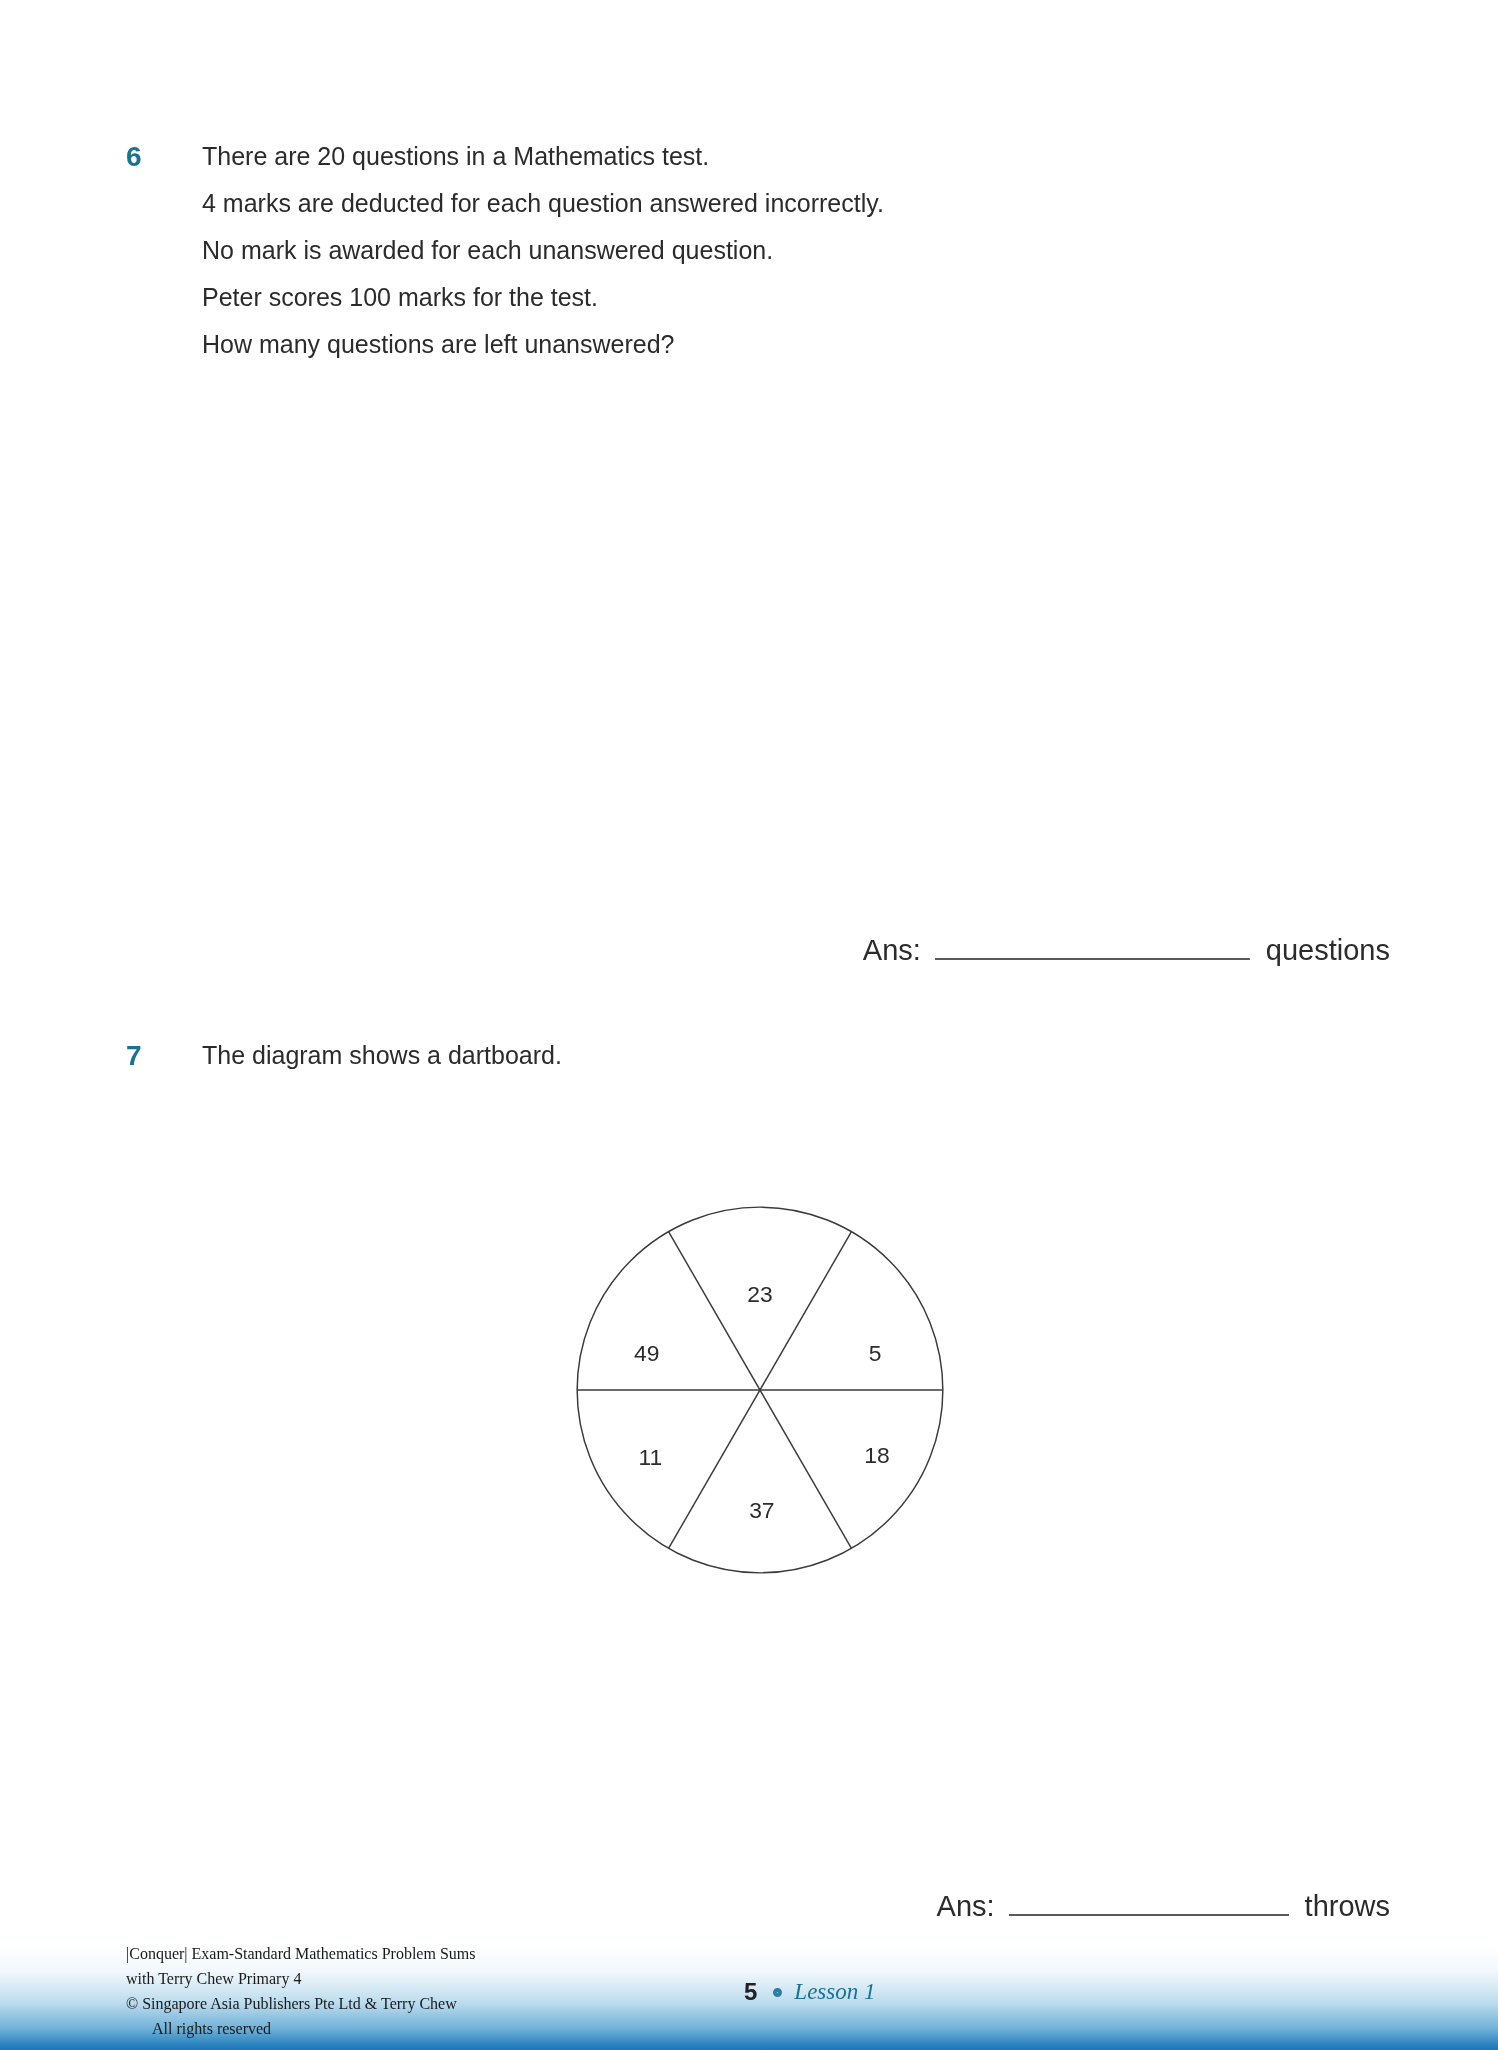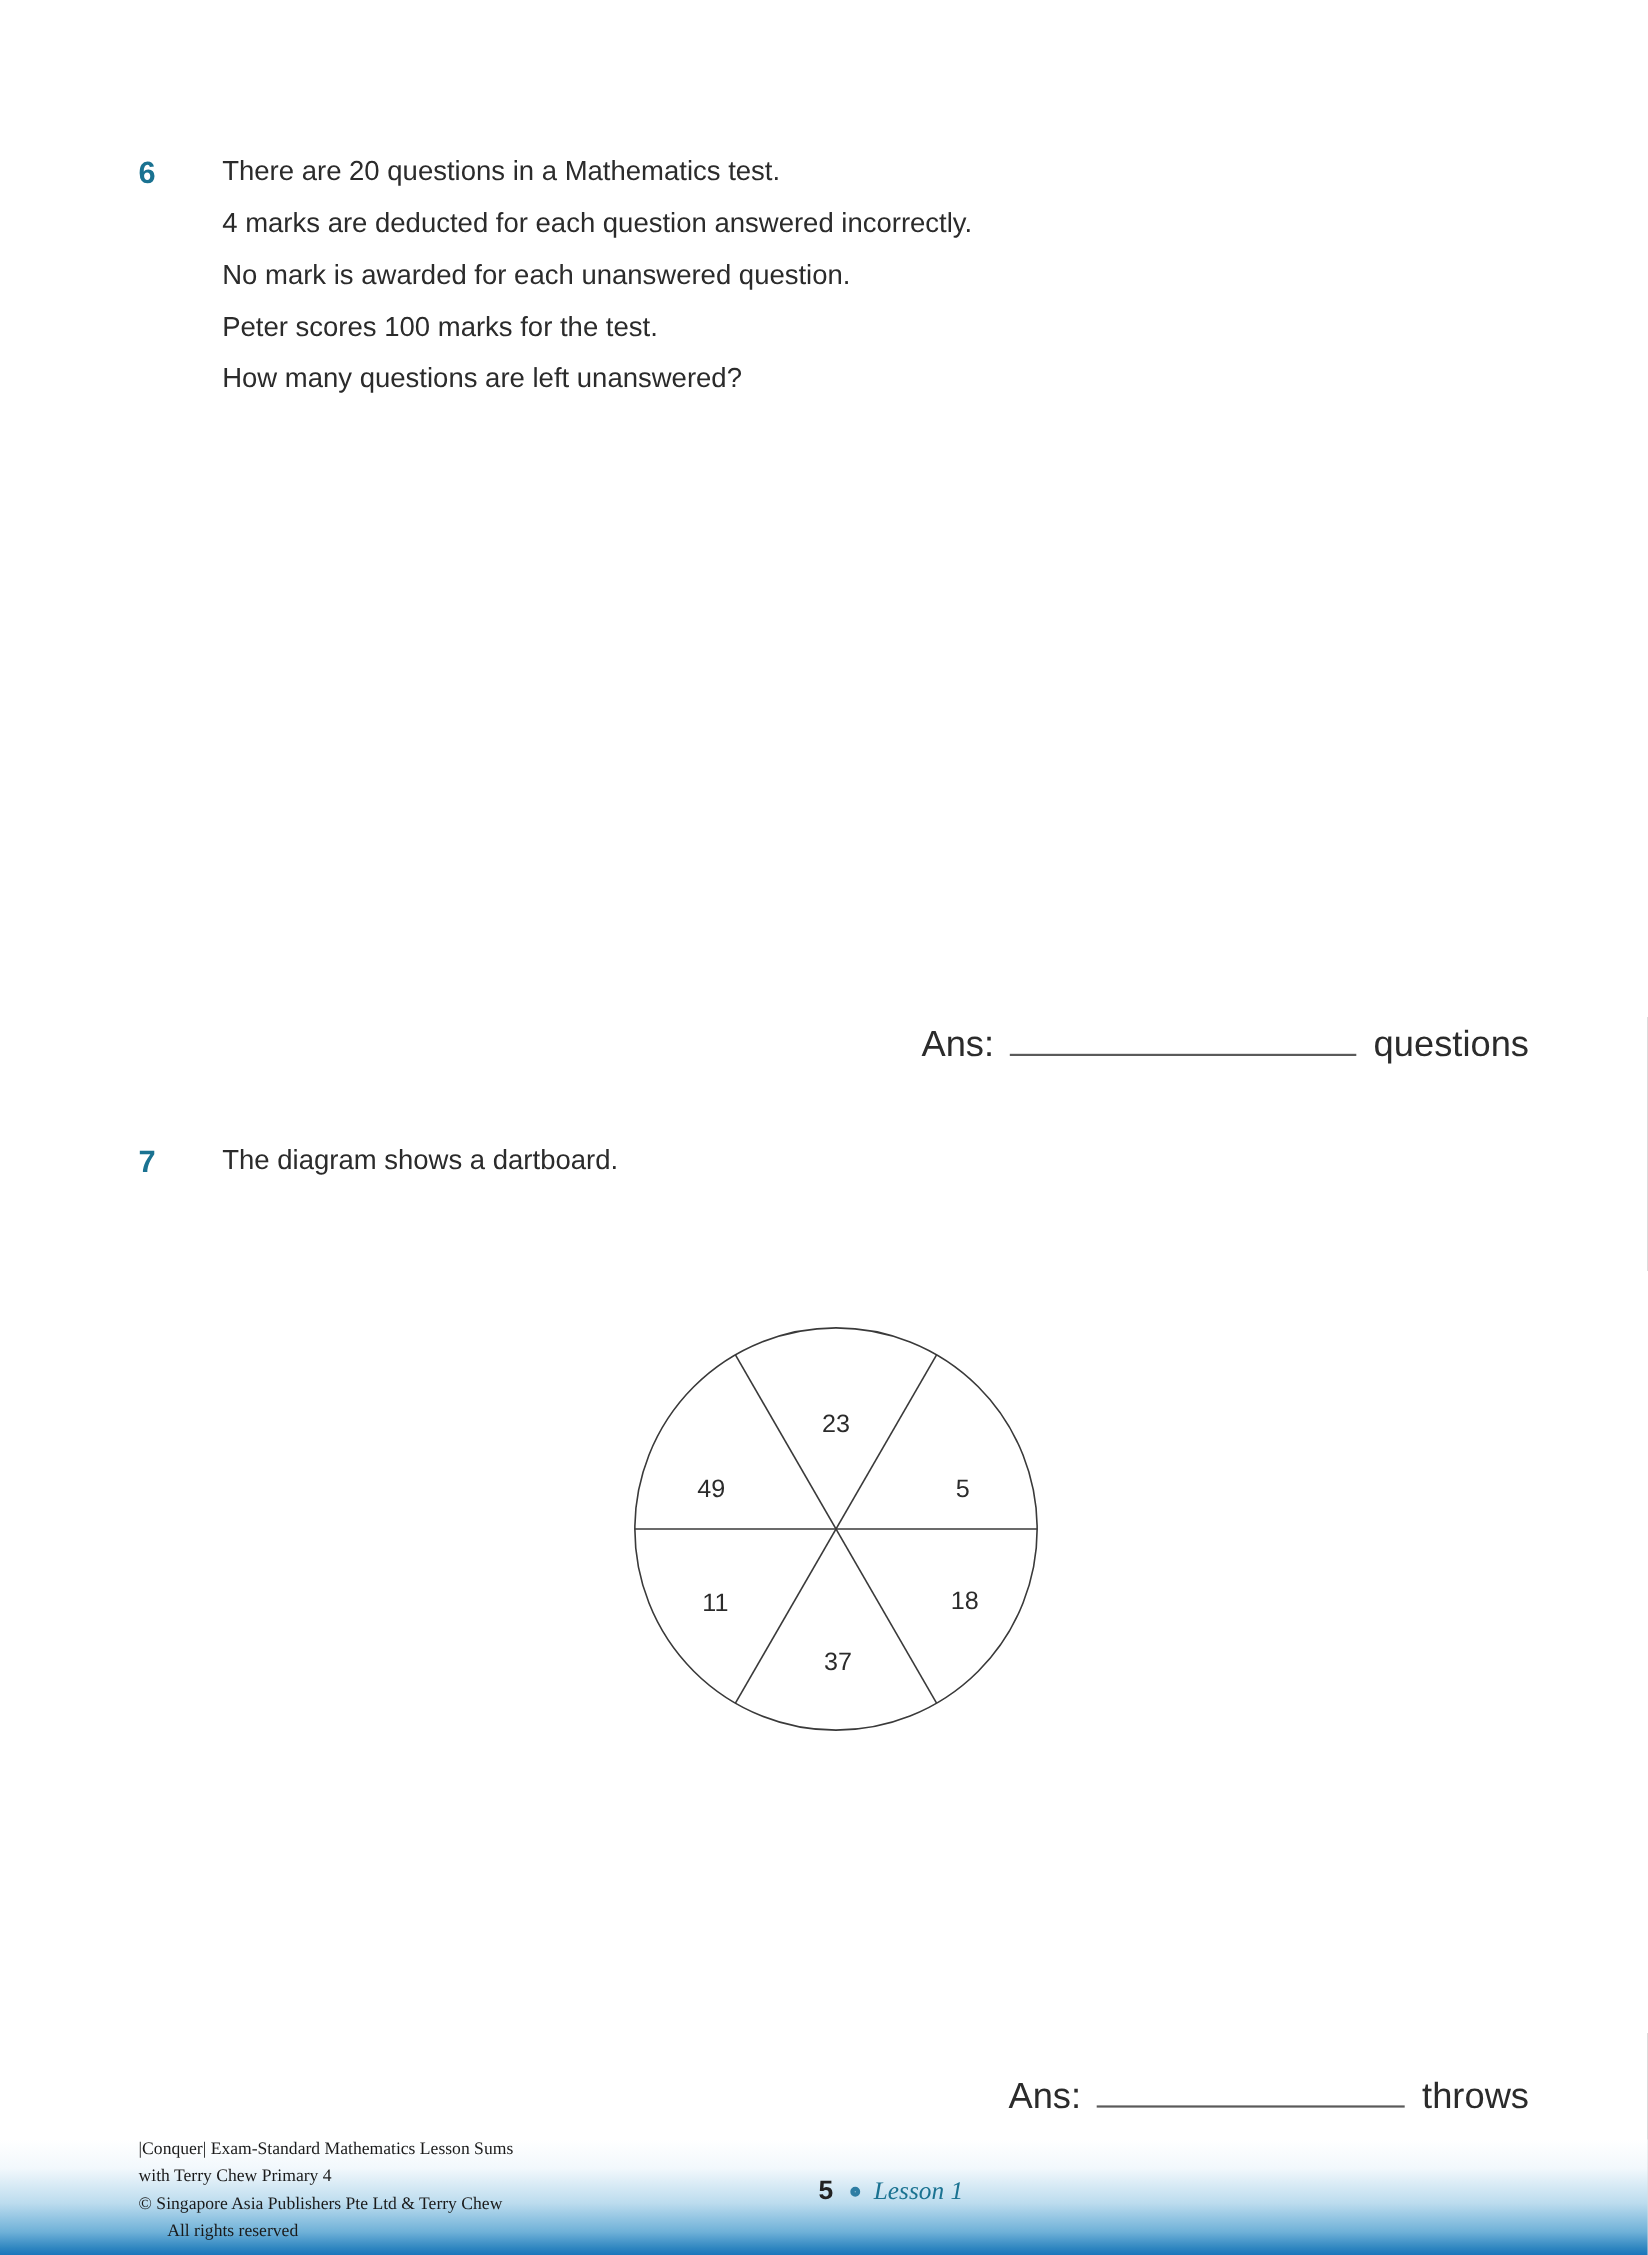--- a/index.html
+++ b/index.html
@@ -26,21 +26,21 @@
     font-size: 25px;
     line-height: 47px;
     color: #2b2b2b;
   }
   .q-text .q-line { white-space: nowrap; }
   
   .ans-row {
     position: absolute;
     display: flex;
     align-items: baseline;
-    font-size: 33px;
+    font-size: 29px;
     color: #2b2b2b;
   }
   .ans-label { margin-right: 14px; }
   .ans-blank {
     display: inline-block;
     border-bottom: 2px solid #5a5a5a;
     height: 30px;
     margin-right: 16px;
   }
   .ans-blank.w1 { width: 315px; }
@@ -156,21 +156,21 @@
 
   <div class="ans-row" style="top:1886px; right:108px;">
     <span class="ans-label">Ans:</span>
     <span class="ans-blank w2"></span>
     <span class="ans-unit">throws</span>
   </div>
 
   <div class="bottom-gradient"></div>
 
   <div class="copyright">
-    <div>|Conquer| Exam-Standard Mathematics Lesson Sums</div>
+    <div>|Conquer| Exam-Standard Mathematics Problem Sums</div>
     <div>with Terry Chew Primary 4</div>
     <div>© Singapore Asia Publishers Pte Ltd &amp; Terry Chew</div>
     <div class="indent">All rights reserved</div>
   </div>
 
   <div class="page-footer-center">
     <span class="page-num">5</span>
     <span class="lesson-ring"></span>
     <span class="lesson-label">Lesson 1</span>
   </div>

